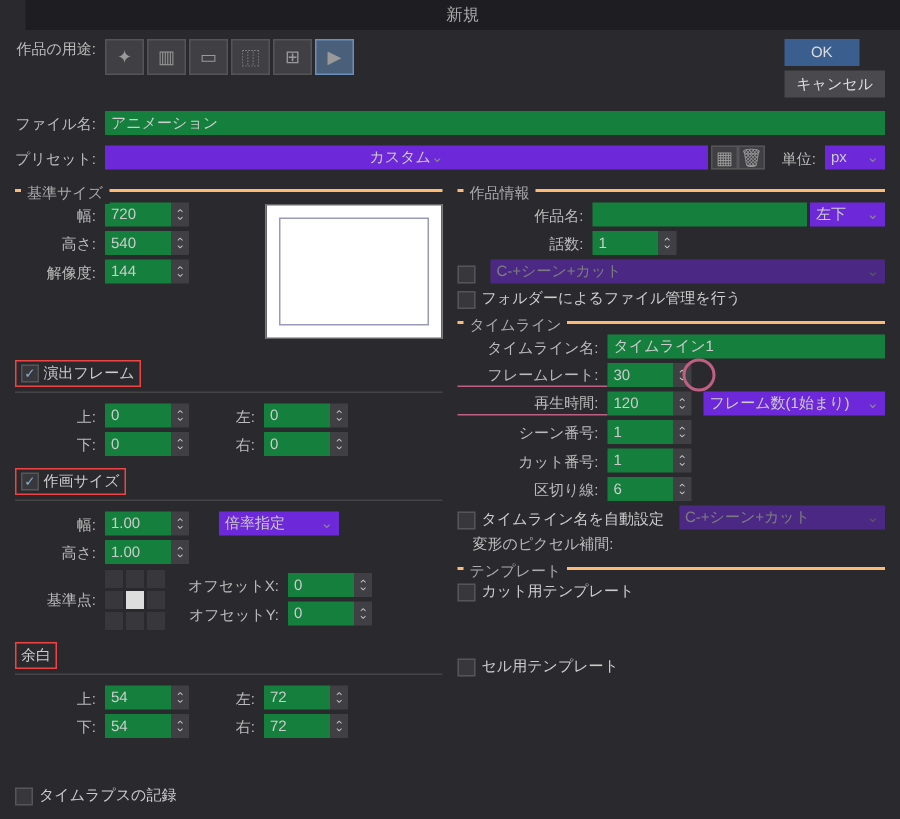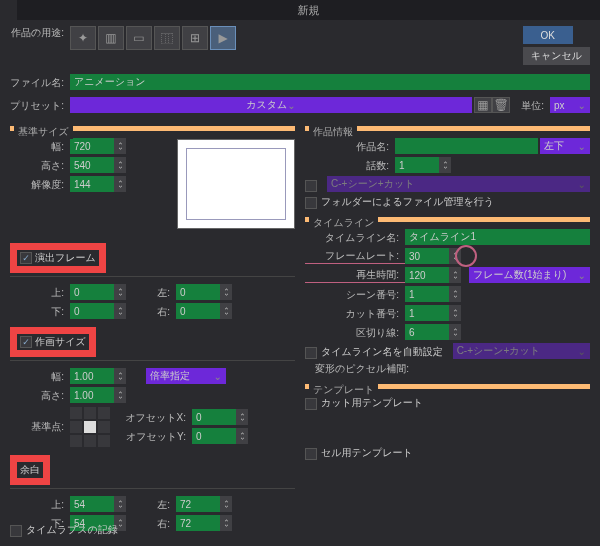--- a/index.html
+++ b/index.html
@@ -6,32 +6,32 @@
 body { background: #2a2a2e; color: #ccc; font-size: 10px; width: 600px; height: 546px; overflow: hidden; }
 .titlebar { height: 20px; background: #1e1e22; text-align: center; line-height: 20px; color: #aaa; font-size: 11px; margin-left: 17px; }
 .row { display: flex; align-items: flex-end; margin: 3px 0; }
 .lbl { text-align: right; padding-right: 6px; color: #bbb; }
 .inp { background: #15803d; border: none; color: #ccc; height: 16px; padding: 0 4px; font-size: 10px; }
 .btn { background: #4a4a4e; border: none; color: #ddd; height: 18px; padding: 0 8px; font-size: 10px; cursor: pointer; }
 .btn-ok { background: #3a5f8f; width: 50px; }
 .spin { width: 12px; height: 16px; background: #404044; display: flex; flex-direction: column; justify-content: center; align-items: center; cursor: pointer; }
 .spin::before { content: "‹"; transform: rotate(90deg); font-size: 8px; }
 .spin::after { content: "›"; transform: rotate(90deg); font-size: 8px; margin-top: -4px; }
-.grp { border-top: 5px solid #fdba74; padding-top: 4px; margin-top: 6px; position: relative; }
+.grp { border-top: 2px solid #fdba74; padding-top: 4px; margin-top: 6px; position: relative; }
 .grp-lbl { position: absolute; top: -6px; left: 4px; background: #2a2a2e; padding: 0 4px; color: #aaa; font-size: 10px; }
 .cols { display: flex; gap: 10px; padding: 0 10px; }
 .col { flex: 1; }
 .chk { width: 12px; height: 12px; background: #38383c; border: 1px solid #555; display: inline-flex; align-items: center; justify-content: center; cursor: pointer; }
 .chk.on::after { content: "✓"; color: #8ac; font-size: 9px; }
 .prev { width: 118px; height: 90px; background: #fff; border: 1px solid #666; margin: 4px auto; position: relative; }
 .prev::after { content: ""; position: absolute; inset: 8px; border: 1px solid #99b; }
 .iconbar { display: flex; gap: 2px; }
 .icon { width: 26px; height: 24px; background: #404044; border: 1px solid #555; cursor: pointer; display: flex; align-items: center; justify-content: center; font-size: 12px; color: #999; }
 .icon.sel { background: #4a5f7a; border-color: #6a8fba; }
-.hl { border: 7px solid #ef4444; padding: 1px 3px; display: inline-flex; align-items: center; gap: 3px; }
+.hl { border: 1px solid #ef4444; padding: 1px 3px; display: inline-flex; align-items: center; gap: 3px; }
 .circ { position: absolute; width: 22px; height: 22px; border: 2px solid #c06080; border-radius: 50%; pointer-events: none; }
 .dd { background: #6d28d9; height: 16px; display: flex; align-items: center; padding: 0 4px; cursor: pointer; justify-content: space-between; }
 .dd::after { content: "⌄"; color: #888; }
 .anchor { width: 40px; height: 40px; display: grid; grid-template: repeat(3,1fr)/repeat(3,1fr); gap: 2px; }
 .anchor div { background: #38383c; cursor: pointer; }
 .anchor .c { background: #ddd; }
 .uline { border-bottom: 1px solid #c06080; }
 </style>
 </head>
 <body>

